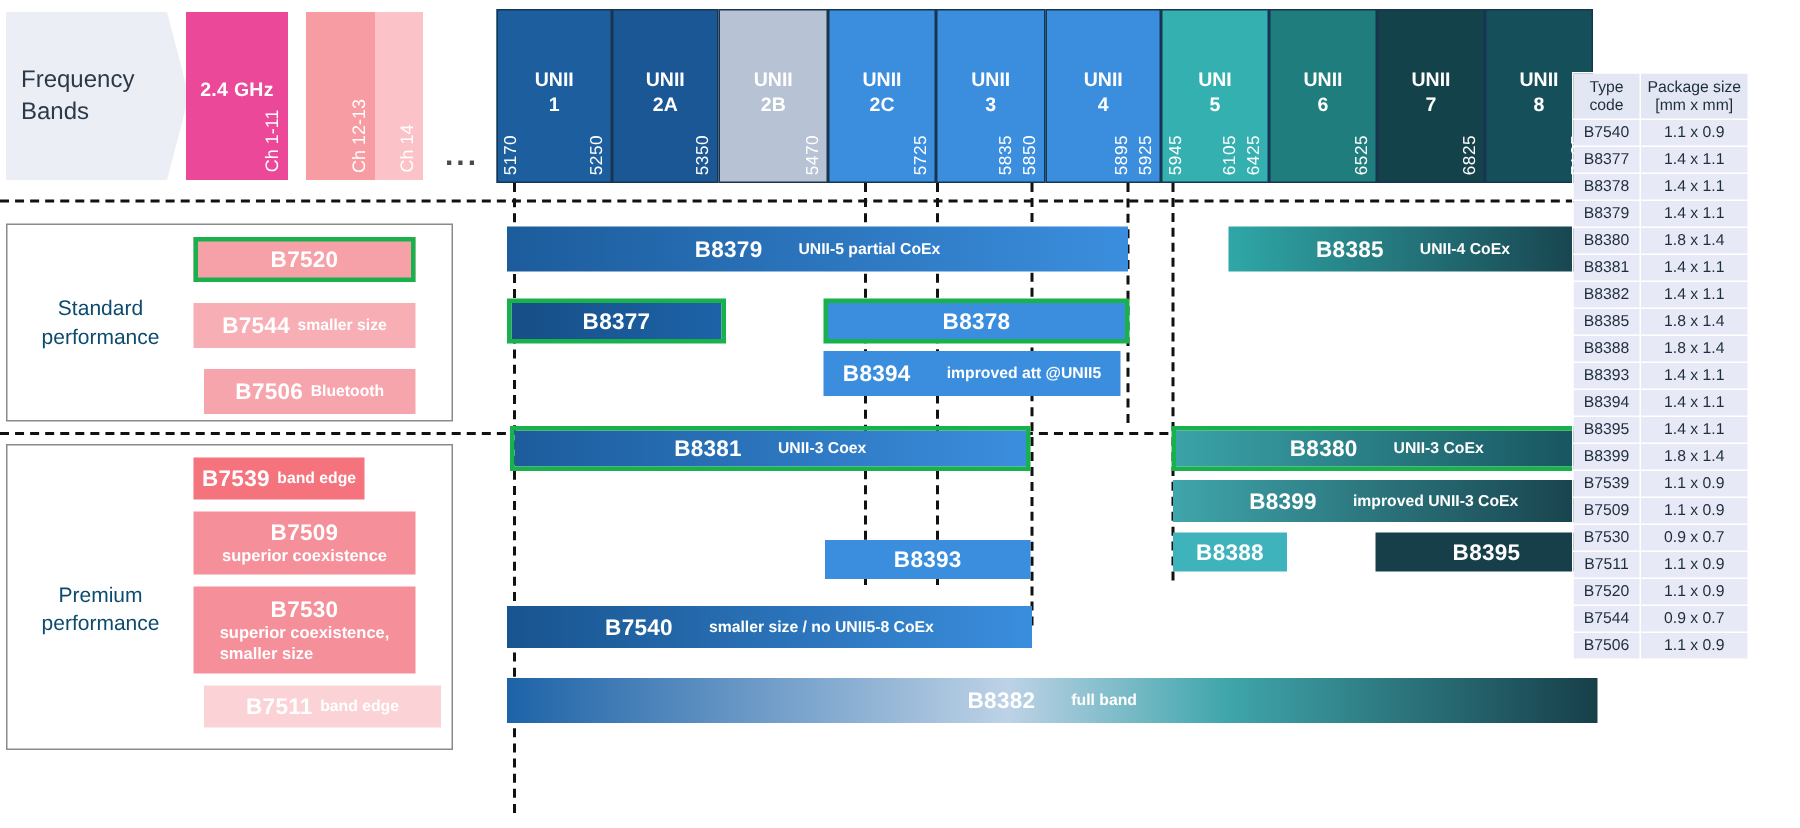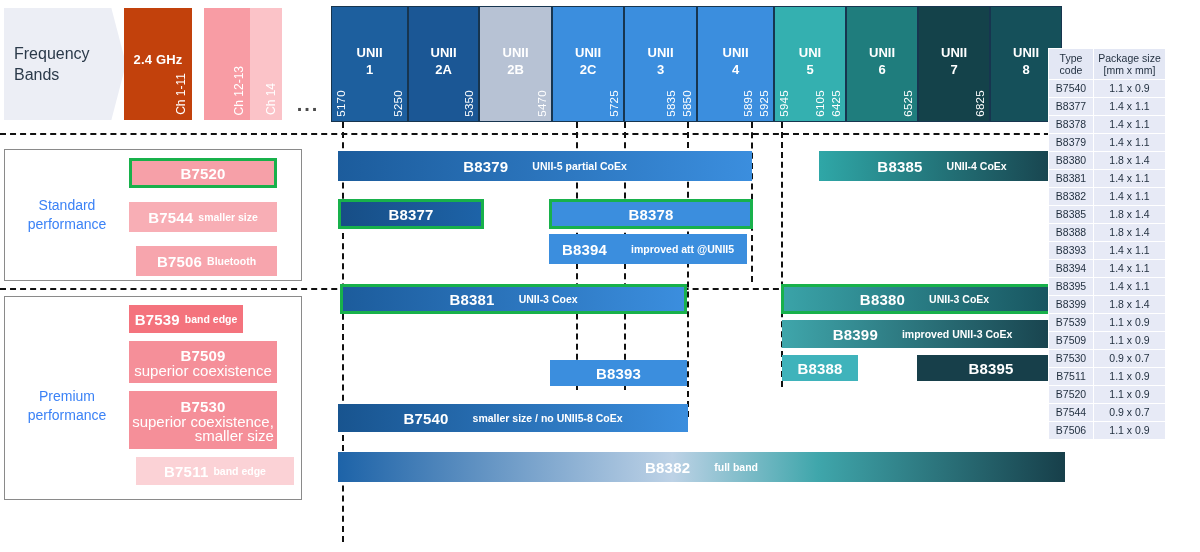--- a/index.html
+++ b/index.html
@@ -20,21 +20,21 @@
     background:#eceef5;
     clip-path:polygon(0 0, 88% 0, 100% 50%, 88% 100%, 0 100%);
     display:flex;align-items:center;
     padding-left:10px;
   }
   .chevron span{
     font-size:16px;line-height:21px;color:#2b3a4a;
   }
 
   
-  .g24{left:124px;top:8px;width:68px;height:112px;background:#c2410c;}
+  .g24{left:124px;top:8px;width:68px;height:112px;background:#ec4899;}
   .g24b{left:204px;top:8px;width:46px;height:112px;background:#f89ca4;}
   .g24c{left:250px;top:8px;width:32px;height:112px;background:#fbc3c8;}
   .g24-label{
     position:absolute;left:0;right:0;top:44px;text-align:center;
     color:#fff;font-size:13px;font-weight:bold;letter-spacing:.2px;
   }
   .vlabel{
     position:absolute;bottom:5px;right:4px;
     writing-mode:vertical-rl;transform:rotate(180deg);
     color:#fff;font-size:12px;white-space:nowrap;
@@ -78,31 +78,31 @@
   .hdash{
     position:absolute;height:0;border-top:2px dashed #111;left:0;
   }
 
   
   .groupbox{
     border:1px solid #8a8a8a;background:#fff;
   }
   .grouplabel{
     position:absolute;text-align:center;
-    font-size:14px;line-height:19px;color:#3b82f6;
+    font-size:14px;line-height:19px;color:#0c4a6e;
   }
   .pill{
     position:absolute;box-sizing:border-box;
     display:flex;align-items:center;justify-content:center;
     color:#fff;
   }
   .pill .code{font-size:15px;font-weight:bold;letter-spacing:.2px;}
   .pill .sub{font-size:10.5px;font-weight:bold;margin-left:5px;}
   .pill.stack{flex-direction:column;}
-  .pill.stack .sub{margin-left:0;font-size:15px;font-weight:normal;line-height:14px;text-align:right;}
+  .pill.stack .sub{margin-left:0;font-size:11px;font-weight:bold;line-height:14px;}
   .hl{border:3px solid #18b14b;}
 
   
   .bar{
     position:absolute;box-sizing:border-box;
     display:flex;align-items:center;justify-content:center;
     color:#fff;white-space:nowrap;
   }
   .bar .code{font-size:15px;font-weight:bold;letter-spacing:.2px;}
   .bar .sub{font-size:10.5px;font-weight:bold;margin-left:5px;padding-left:19px;}

